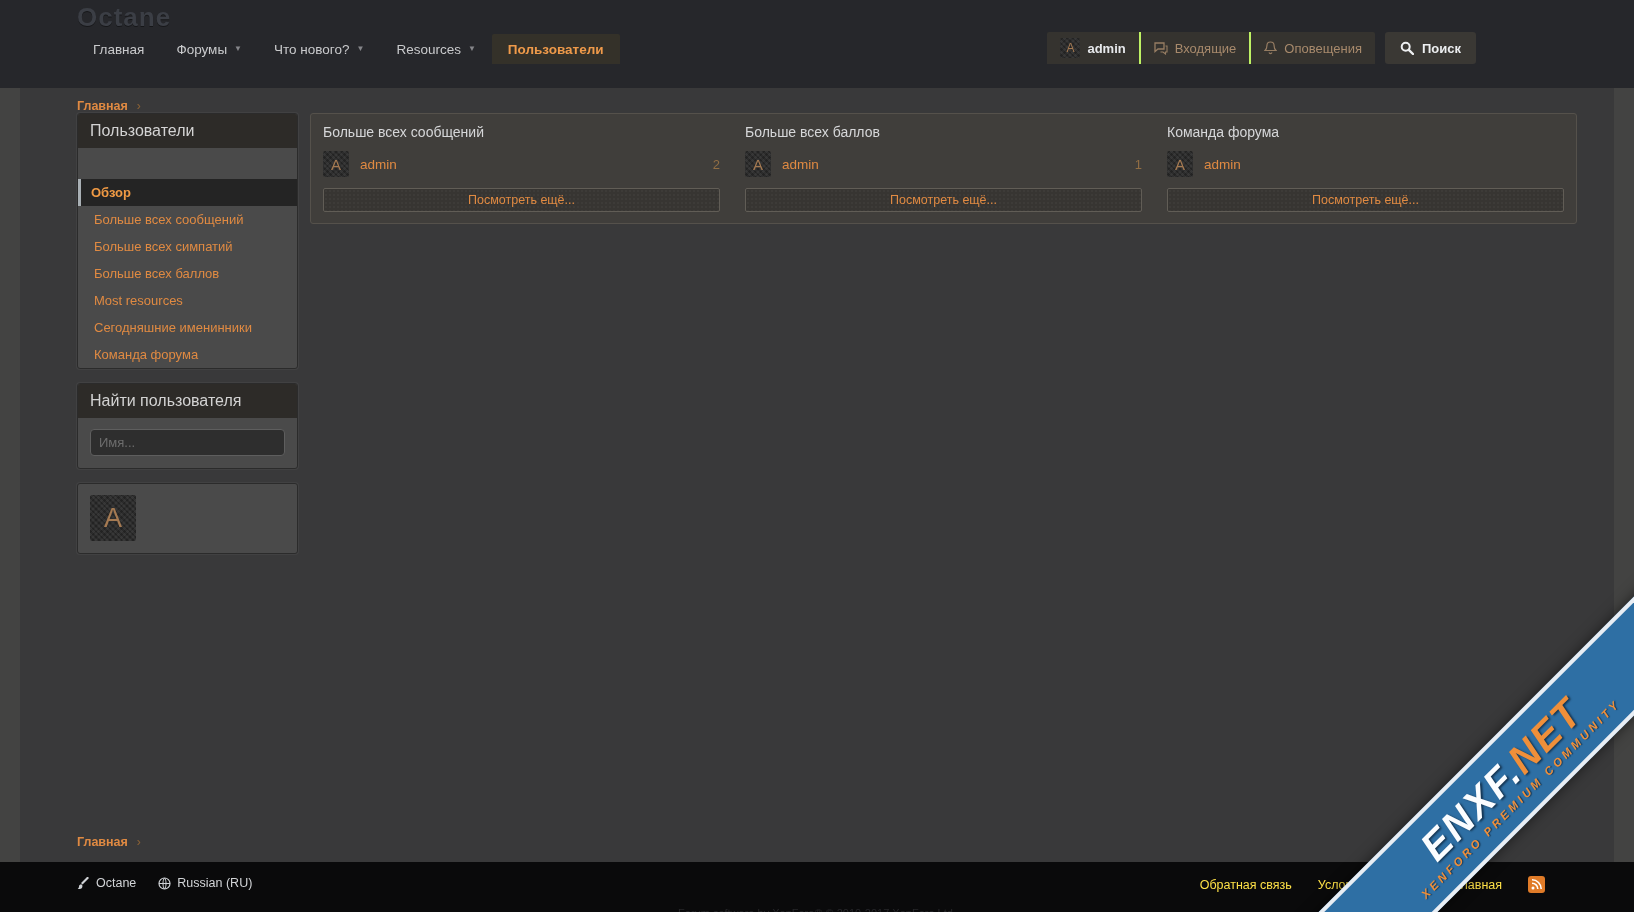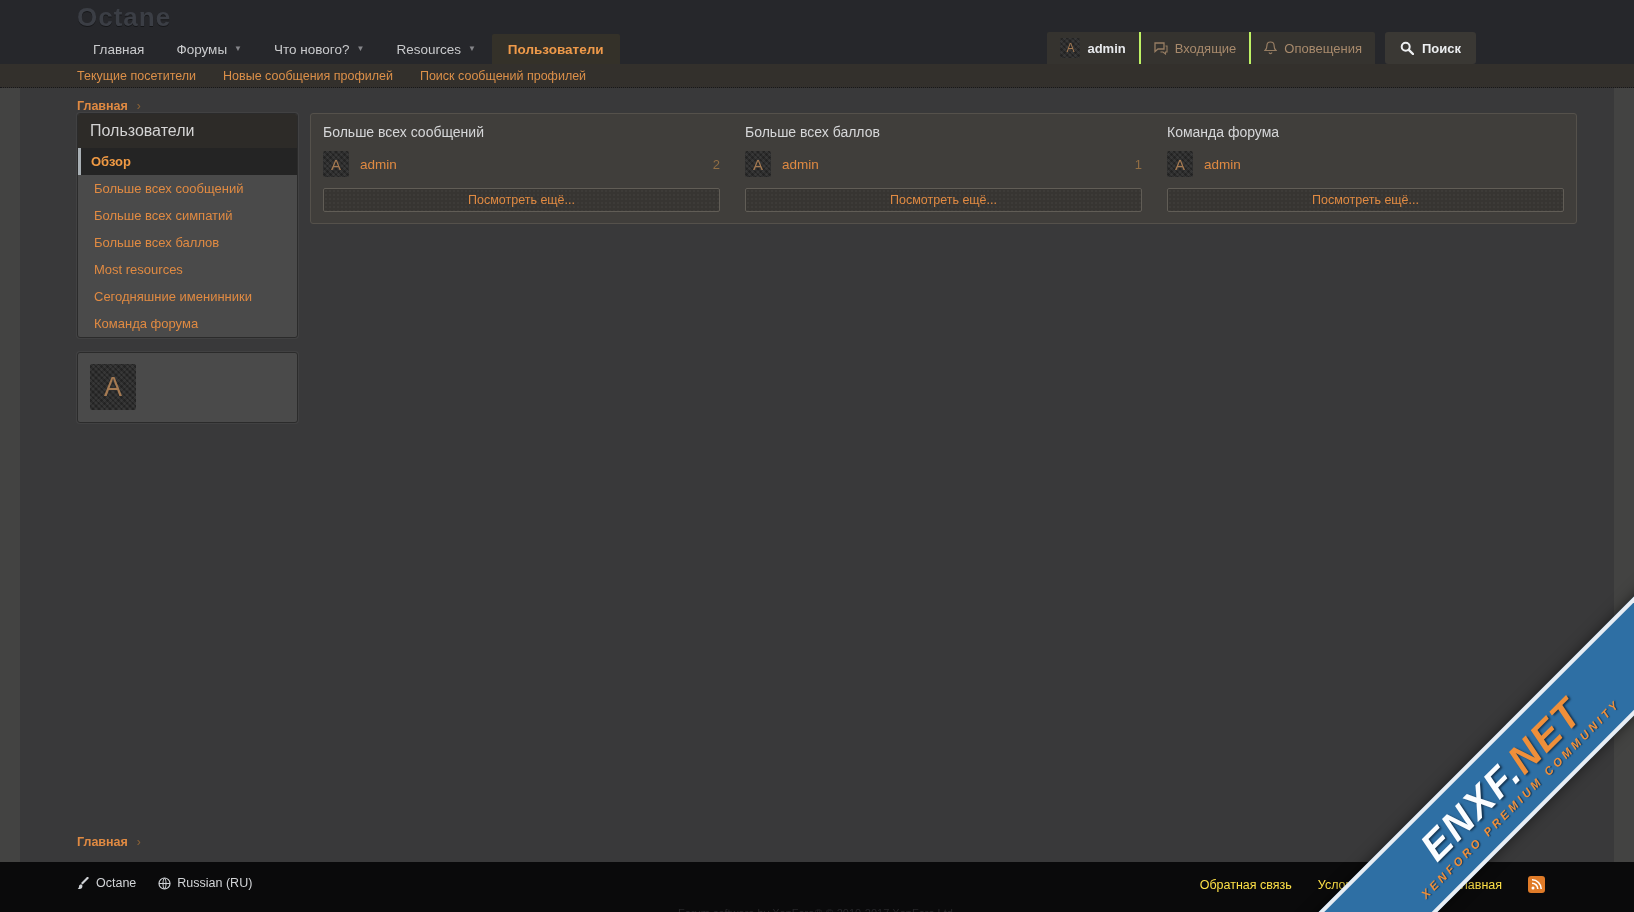--- a/index.html
+++ b/index.html
@@ -90,21 +90,21 @@
   .layout { display:flex; gap:12px; align-items:flex-start; }
 
   .sidebar { width:221px; flex:none; display:flex; flex-direction:column; gap:14px; }
   .block {
     background:#4a4a4a; border:1px solid #2b2b2b; border-radius:3px;
     overflow:hidden; box-shadow:0 0 0 1px rgba(255,255,255,0.045);
   }
   .block-header {
     background:#2d2b28; color:#d3d3d3; font-size:16px; padding:8px 12px;
   }
-  .side-list { display:flex; flex-direction:column; }
+  .side-list { display:flex; flex-direction:column;margin-top:31px; }
   .side-item {
     display:block; padding:6px 13px; font-size:13px; color:#e08a42;
     border-left:3px solid rgba(0,0,0,0);
   }
   .side-item.active {
     background:#242424; color:#f09a44; font-weight:bold;
     border-left:3px solid #a9b0b5; padding-left:10px;
   }
   .block-body { padding:11px 12px 12px; }
   .find-input {
@@ -232,25 +232,20 @@
       <span>
         <svg class="icon-svg" width="14" height="14" viewBox="0 0 14 14">
             <circle cx="5.7" cy="5.7" r="4" fill="none" stroke="#eceef0" stroke-width="2"></circle>
             <line x1="8.8" y1="8.8" x2="13" y2="13" stroke="#eceef0" stroke-width="2.4" stroke-linecap="round"></line>
           </svg>
       </span>
       <span>Поиск</span>
     </a>
   </div>
 
-  <div class="subnav-band tex-dots">
-    <a>Текущие посетители</a>
-    <a>Новые сообщения профилей</a>
-    <a>Поиск сообщений профилей</a>
-  </div>
 </div>
 
 <div class="content">
 
   <div class="breadcrumb">
     <a style="color:#e08a42;">Главная</a>
     <span class="crumb-arrow">›</span>
   </div>
 
 
@@ -264,20 +259,26 @@
           <a class="side-item active">Обзор</a>
           <a class="side-item">Больше всех сообщений</a>
           <a class="side-item">Больше всех симпатий</a>
           <a class="side-item">Больше всех баллов</a>
           <a class="side-item">Most resources</a>
           <a class="side-item">Сегодняшние именинники</a>
           <a class="side-item">Команда форума</a>
         </div>
       </div>
 
+      <div class="block">
+        <div class="block-header tex-dots">Найти пользователя</div>
+        <div class="block-body">
+          <input class="find-input" type="text" placeholder="Имя..." style="">
+        </div>
+      </div>
 
       <div class="block">
         <div class="block-body">
           <a class="avatar big">A</a>
         </div>
       </div>
 
     </div>
 
     <div class="main-panel tex-dots-soft">

